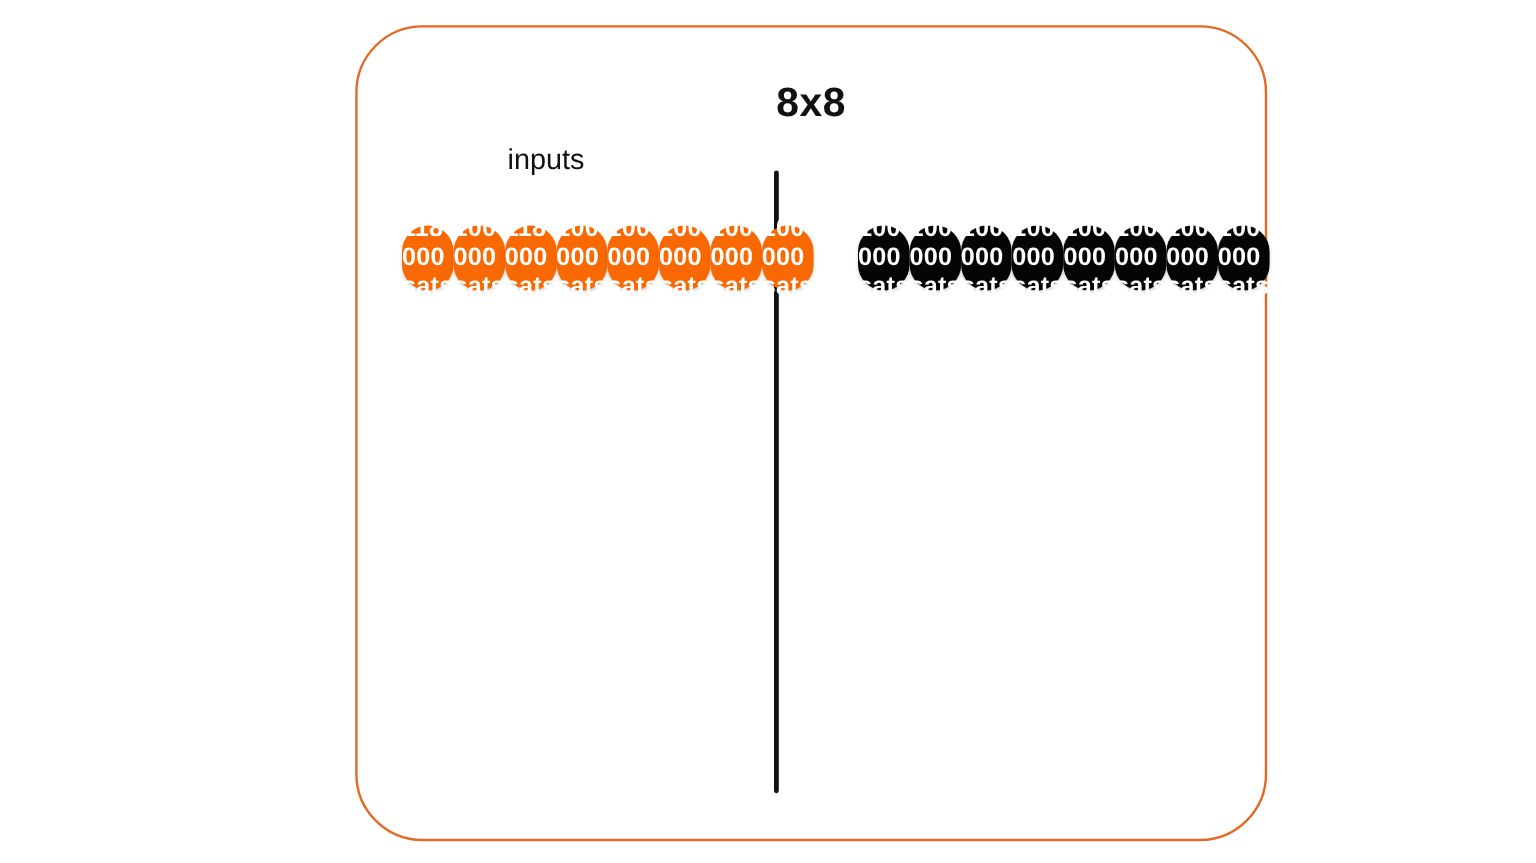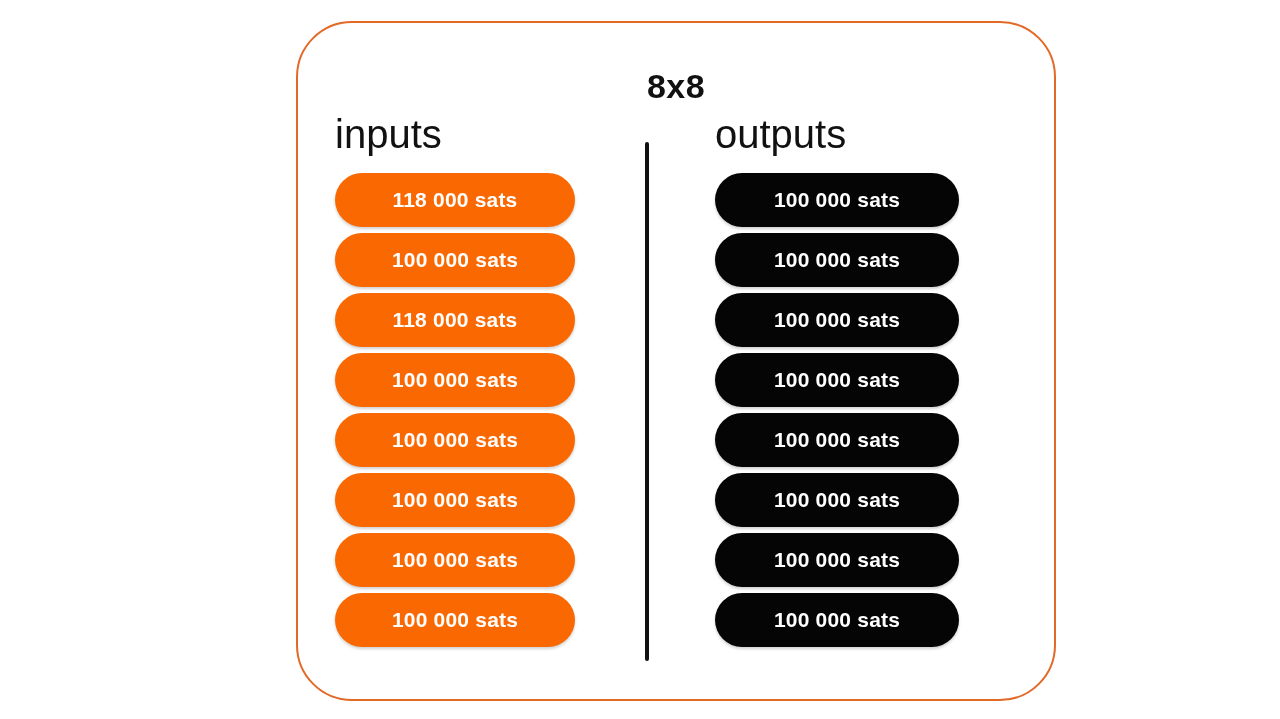--- a/index.html
+++ b/index.html
@@ -33,42 +33,42 @@
     width: 100%;
     text-align: center;
     font-size: 34px;
     font-weight: 700;
     color: var(--heading-text, #111111);
     letter-spacing: 0.5px;
   }
   .col-label {
     position: absolute;
     top: 91px;
-    text-align: left;
-    font-size: 40px;
+    text-align: center;
+    font-size: 24px;
     font-weight: 400;
     color: var(--heading-text, #111111);
     line-height: 40px;
   }
   .col-label.inputs  { left: 37px;  width: 240px; }
   .col-label.outputs { left: 417px; width: 244px; }
   .divider {
     position: absolute;
     left: 347px;
     top: 119px;
     width: 4px;
     height: 519px;
     background: var(--divider, #111111);
     border-radius: 2px;
   }
   .col {
     position: absolute;
-    top: 150px;
+    top: 165px;
     display: flex;
-    flex-direction: column;
+    flex-direction: row;
   }
   .col.inputs  { left: 37px;  width: 240px; }
   .col.outputs { left: 417px; width: 244px; }
   .pill {
     height: 54px;
     margin-bottom: 6px;
     border-radius: 27px;
     display: flex;
     align-items: center;
     justify-content: center;
@@ -83,21 +83,20 @@
 </style>
 </head>
 <body>
 
 <div class="stage" style="--background: #FFFFFF; --frame-border: #E26A26; --input-pill: #FA6802; --output-pill: #050505; --pill-text: #FFFFFF; --divider: #111111; --heading-text: #111111;">
   <div class="frame">
     <div class="title">8x8</div>
 
     <div class="col-label inputs">inputs</div>
 
-    <div class="col-label outputs">outputs</div>
 
     <div class="divider"></div>
 
     <div class="col inputs">
         <div class="pill pill-input">118 000 sats</div>
         <div class="pill pill-input">100 000 sats</div>
         <div class="pill pill-input">118 000 sats</div>
         <div class="pill pill-input">100 000 sats</div>
         <div class="pill pill-input">100 000 sats</div>
         <div class="pill pill-input">100 000 sats</div>

